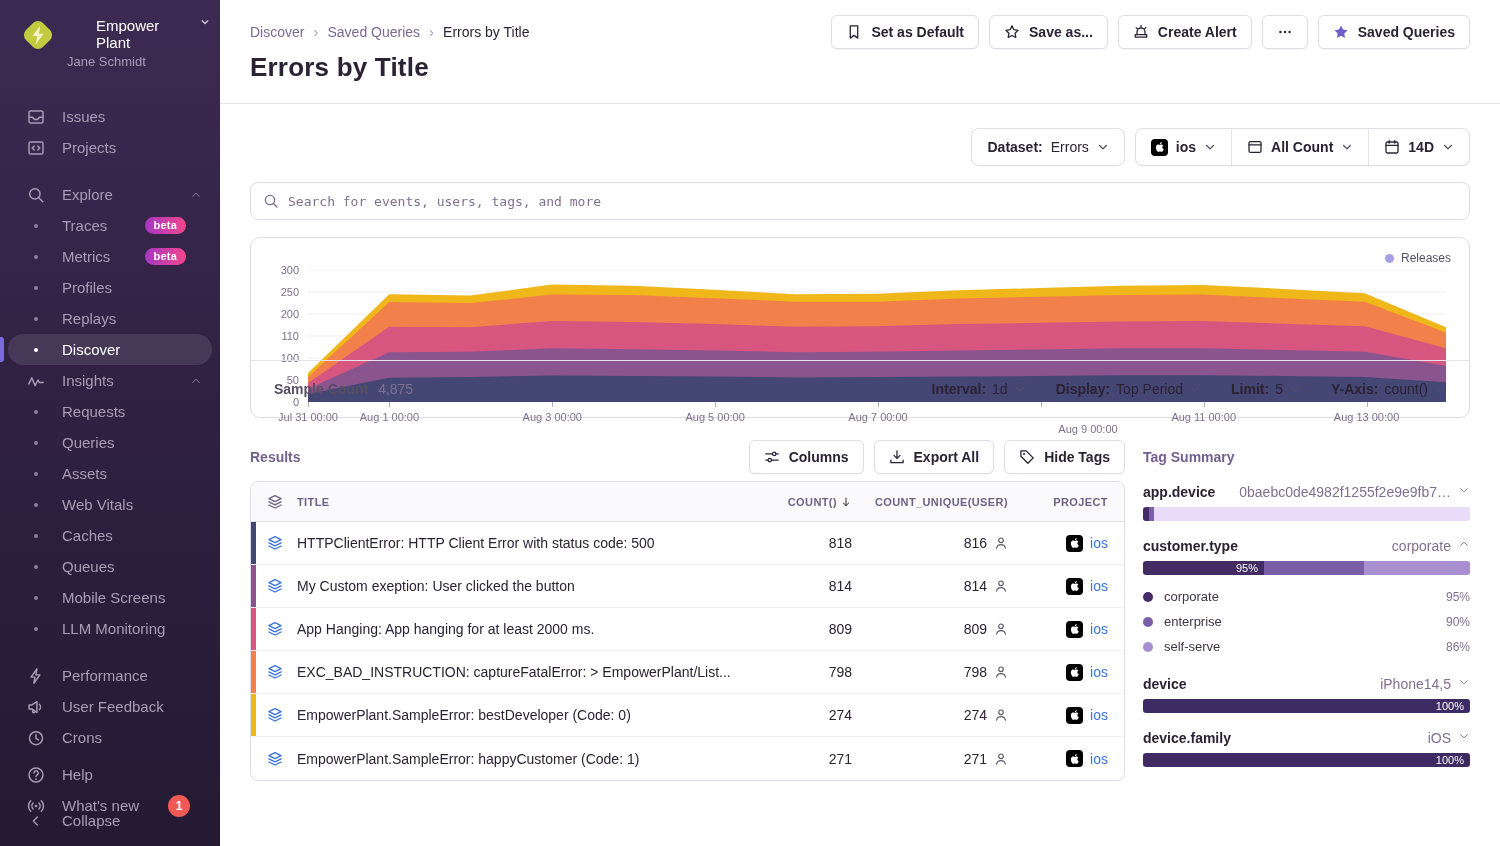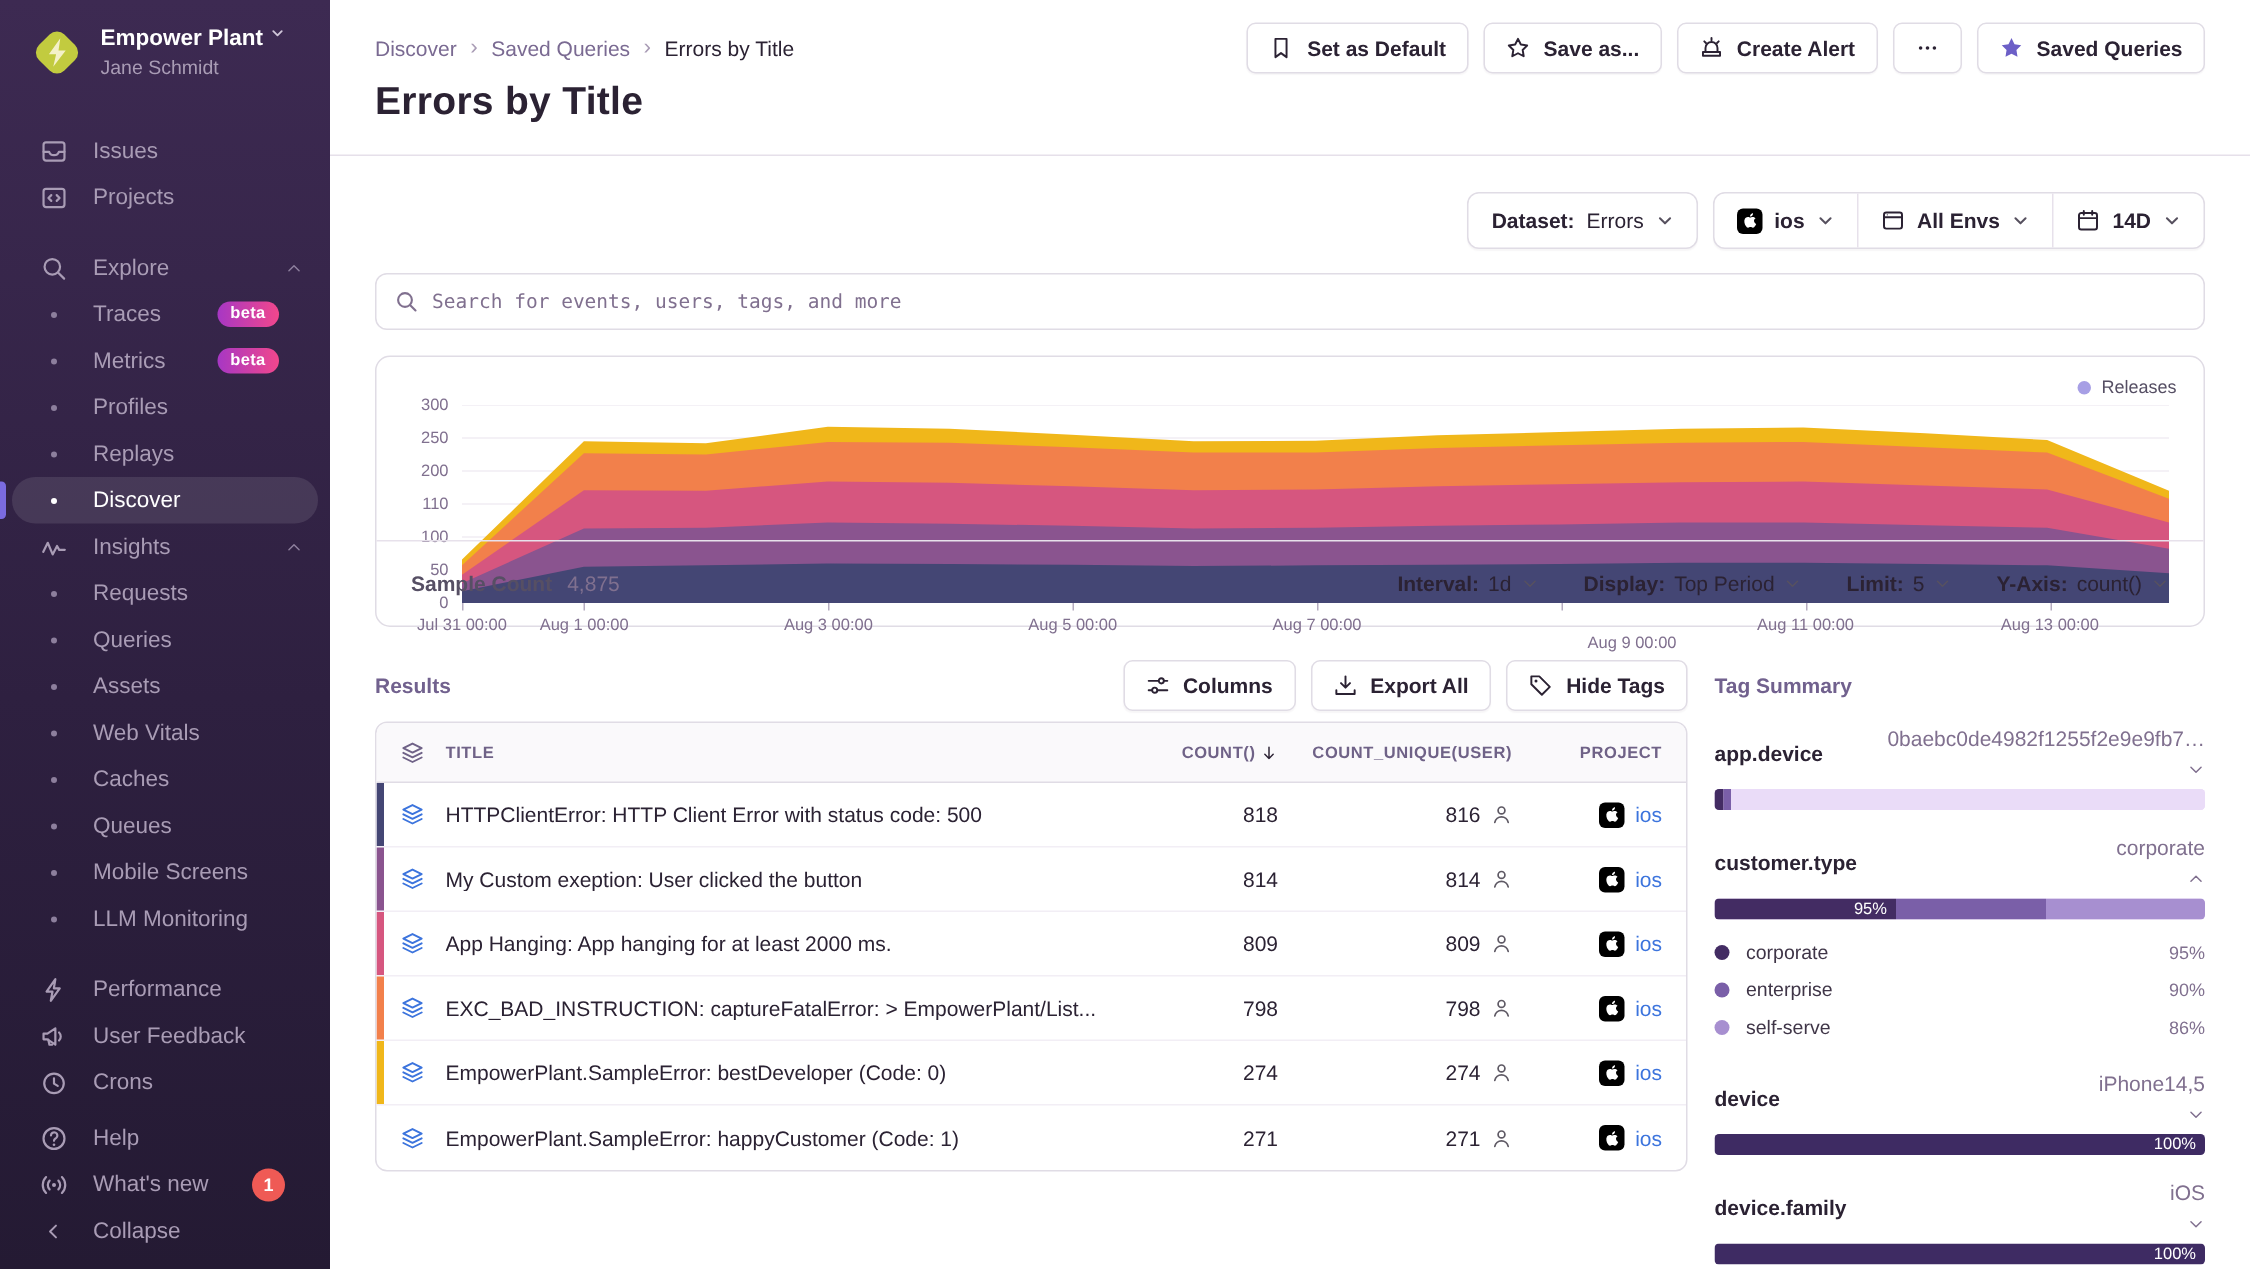--- a/index.html
+++ b/index.html
@@ -8,21 +8,21 @@
 
   .icon { display:inline-flex; align-items:center; justify-content:center; flex:none; }
   .icon svg { display:block; width:100%; height:100%; }
   .i18{width:18px;height:18px} .i16{width:16px;height:16px} .i14{width:14px;height:14px} .i12{width:12px;height:12px} .i10{width:10px;height:10px}
 
   
   .sidebar { position:absolute; left:0; top:0; width:220px; height:846px;
     background:linear-gradient(180deg,#3d2a52 0%,#2e2040 55%,#241a33 100%); z-index:5; }
   .org { display:flex; gap:11px; padding:17px 10px 12px 20px; align-items:flex-start; }
   .logo { width:36px; height:36px; flex:none; }
-  .org-name { color:#fff; font-weight:700; font-size:15px; display:flex; align-items:flex-start; gap:5px; }
+  .org-name { color:#fff; font-weight:400; font-size:15px; display:flex; align-items:flex-start; gap:5px;margin-left:29px; }
   .org-user { color:#a99cb5; font-size:13px; margin-top:3px; }
   .nav { margin-top:20px; }
   .nav-item { height:31px; display:flex; align-items:center; margin:0 8px; padding:0 10px 0 0; border-radius:16px;
     color:#a99cb5; font-size:15px; cursor:pointer; position:relative; }
   .nav-item .ibox { width:20px; margin-left:18px; margin-right:16px; display:flex; justify-content:center; color:#a99cb5; }
   .nav-item.active { background:rgba(255,255,255,.10); color:#fff; }
   .nav-item.active .ibox { color:#fff; }
   .nav-item.active::before { content:""; position:absolute; left:-8px; top:3px; bottom:3px; width:4px; background:#7b6be0; border-radius:0 3px 3px 0; }
   .dot { width:4px; height:4px; border-radius:50%; background:#8d7f9d; }
   .nav-item.active .dot { background:#fff; }
@@ -101,21 +101,21 @@
   .c-project { width:100px; margin-right:16px; display:flex; justify-content:flex-end; align-items:center; gap:7px; }
   .proj-link { color:#3c74dd; }
   .stack-blue { color:#3c74dd; }
   .stack-gray { color:#6f6287; }
   .sort-arrow { color:#2b2233; margin-left:3px; }
 
   .tag-head { height:40px; display:flex; align-items:center; }
   .facet { margin-top:7px; margin-bottom:17px; }
   .facet-top { display:flex; align-items:center; font-size:14px; }
   .facet-key { font-weight:700; color:#2b2233; margin-right:8px; white-space:nowrap; }
-  .facet-val { margin-left:auto; color:#80708f; display:flex; align-items:flex-end; gap:7px; min-width:0;flex-direction:column; }
+  .facet-val { margin-left:auto; color:#80708f; display:flex; align-items:flex-start; gap:7px; min-width:0; }
   .facet-val .vtxt { overflow:hidden; text-overflow:ellipsis; white-space:nowrap; max-width:250px; }
   .facet-bar { display:flex; height:14px; border-radius:3px; overflow:hidden; margin-top:7px; background:#eadcf8; }
   .seg { height:100%; display:flex; align-items:center; justify-content:flex-end; color:#fff; font-size:11px; }
   .seg span { padding-right:6px; }
   .entries { margin-top:9px; }
   .entry { display:flex; align-items:center; height:25px; font-size:13px; color:#3f3547; }
   .entry .edot { width:10px; height:10px; border-radius:50%; margin-right:11px; flex:none; }
   .entry .pct { margin-left:auto; color:#80708f; font-size:12px; }
 </style>
 </head>
@@ -429,21 +429,21 @@
             </span>
         </span>
         <span class="fseg">
           <span class="icon i16" style="color:#2b2233">
               <svg viewBox="0 0 16 16" fill="none" stroke="currentColor" stroke-width="1.3" stroke-linecap="round" stroke-linejoin="round">
                 <rect x="2" y="2.6" width="12" height="10.8" rx="1.5"></rect>
                 <path d="M2 5.8h12"></path>
                 <circle cx="4.2" cy="4.2" r=".4" fill="currentColor" stroke="none"></circle>
               </svg>
             </span>
-          <span class="b">All Envs</span>
+          <span class="b">All Count</span>
           <span class="icon i12 chev">
               <svg viewBox="0 0 16 16" fill="none" stroke="currentColor" stroke-width="1.8" stroke-linecap="round" stroke-linejoin="round">
                 <path d="M3.5 6l4.5 4.5L12.5 6"></path>
               </svg>
             </span>
         </span>
         <span class="fseg">
           <span class="icon i16" style="color:#2b2233">
               <svg viewBox="0 0 16 16" fill="none" stroke="currentColor" stroke-width="1.3" stroke-linecap="round" stroke-linejoin="round">
                 <rect x="2" y="3" width="12" height="11" rx="1.5"></rect>

